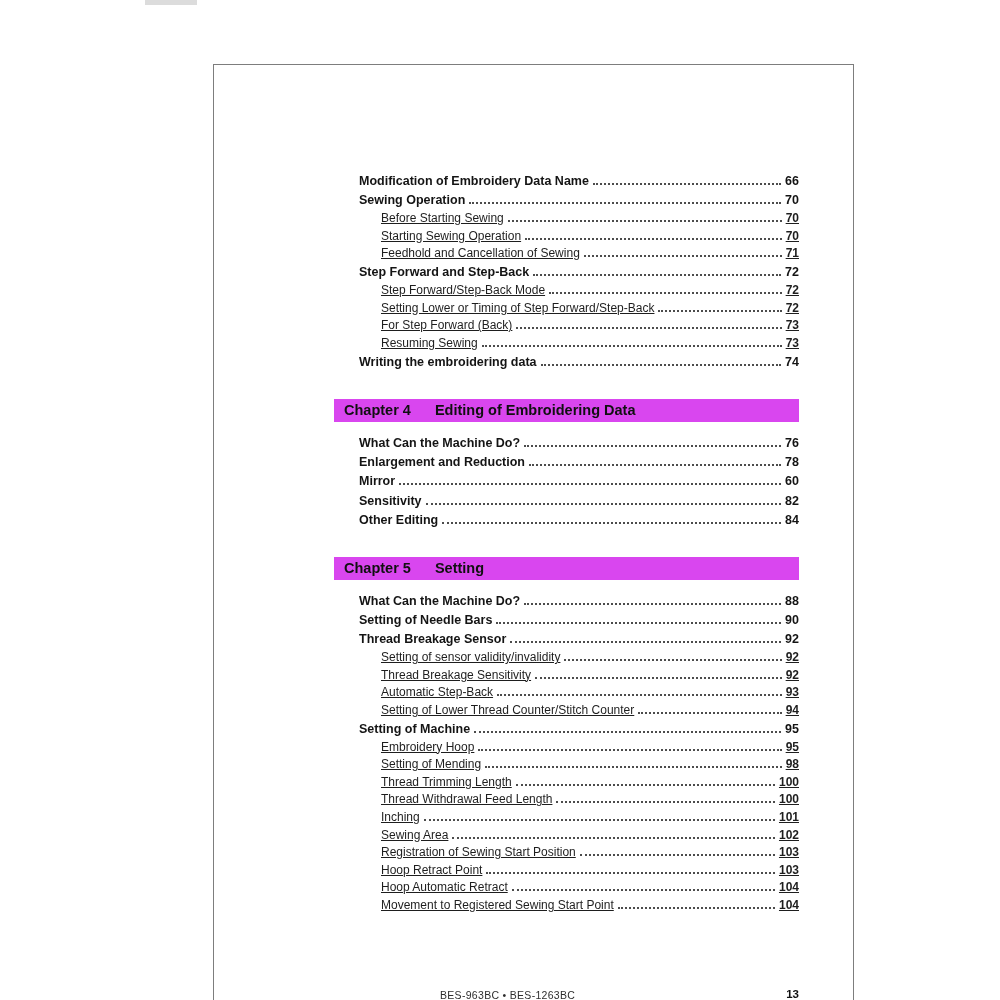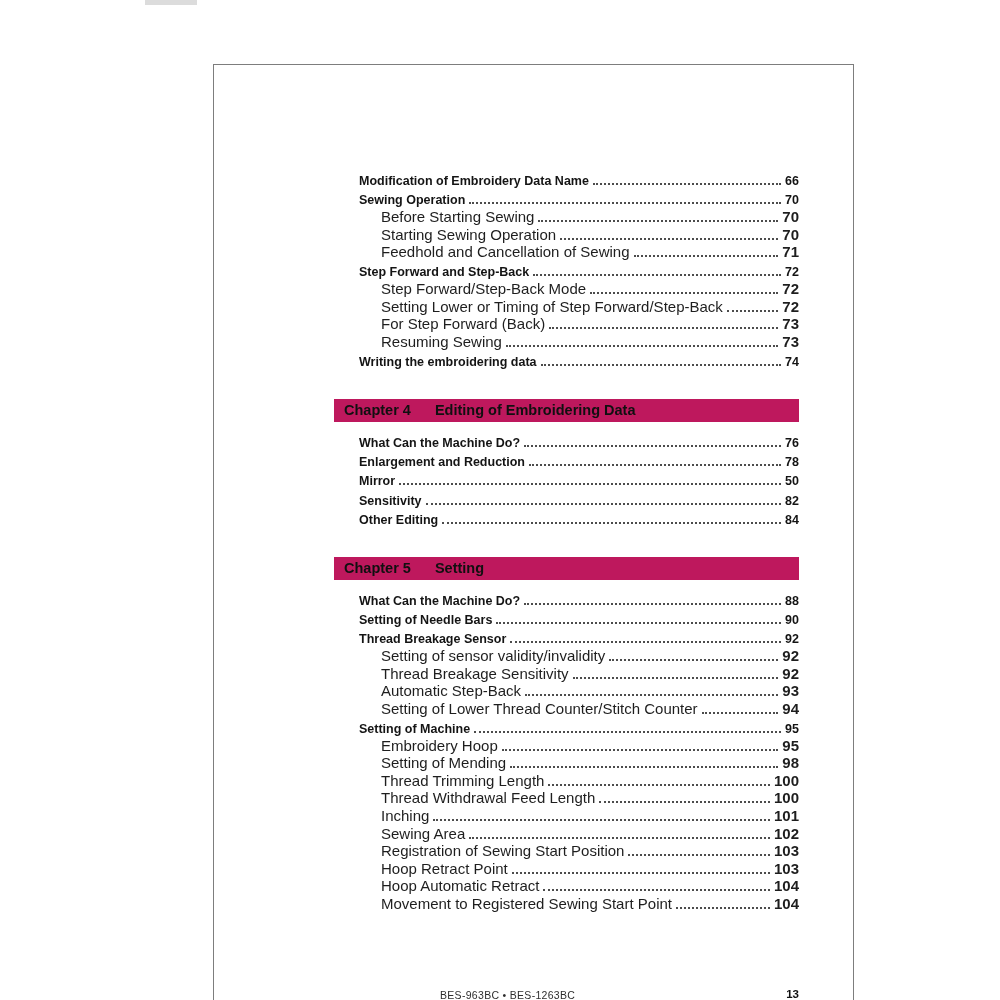--- a/index.html
+++ b/index.html
@@ -37,21 +37,21 @@
     left: 0;
     right: 0;
   }
   .toc-section {
     margin: 0 54px 0 120px;
   }
   .toc-section.with-chapter {
     margin-top: 30px;
   }
   .chapter-bar {
-    background: #be185d;
+    background: #d946ef;
     color: #101010;
     font-weight: bold;
     font-size: 14.5px;
     line-height: 17px;
     padding: 3px 8px 3px 10px;
     margin-bottom: 9px;
     display: flex;
     align-items: baseline;
   }
   .chapter-label {
@@ -67,24 +67,25 @@
     color: #141414;
   }
   .toc-row.level-1 {
     height: 19.2px;
     font-size: 12.5px;
     font-weight: bold;
     padding-left: 25px;
   }
   .toc-row.level-2 {
     height: 17.6px;
-    font-size: 15px;
+    font-size: 12px;
     font-weight: normal;
     padding-left: 47px;
     color: #1e1e1e;
+    text-decoration: underline;
   }
   .toc-title {
     white-space: nowrap;
   }
   .leader {
     flex: 1;
     border-bottom: 2px dotted #4c4c4c;
     margin: 0 4px 3px 4px;
     min-width: 12px;
   }
@@ -191,21 +192,21 @@
           <span class="toc-page">76</span>
         </div>
         <div class="toc-row level-1">
           <span class="toc-title">Enlargement and Reduction</span>
           <span class="leader"></span>
           <span class="toc-page">78</span>
         </div>
         <div class="toc-row level-1">
           <span class="toc-title">Mirror</span>
           <span class="leader"></span>
-          <span class="toc-page">50</span>
+          <span class="toc-page">60</span>
         </div>
         <div class="toc-row level-1">
           <span class="toc-title">Sensitivity</span>
           <span class="leader"></span>
           <span class="toc-page">82</span>
         </div>
         <div class="toc-row level-1">
           <span class="toc-title">Other Editing</span>
           <span class="leader"></span>
           <span class="toc-page">84</span>

